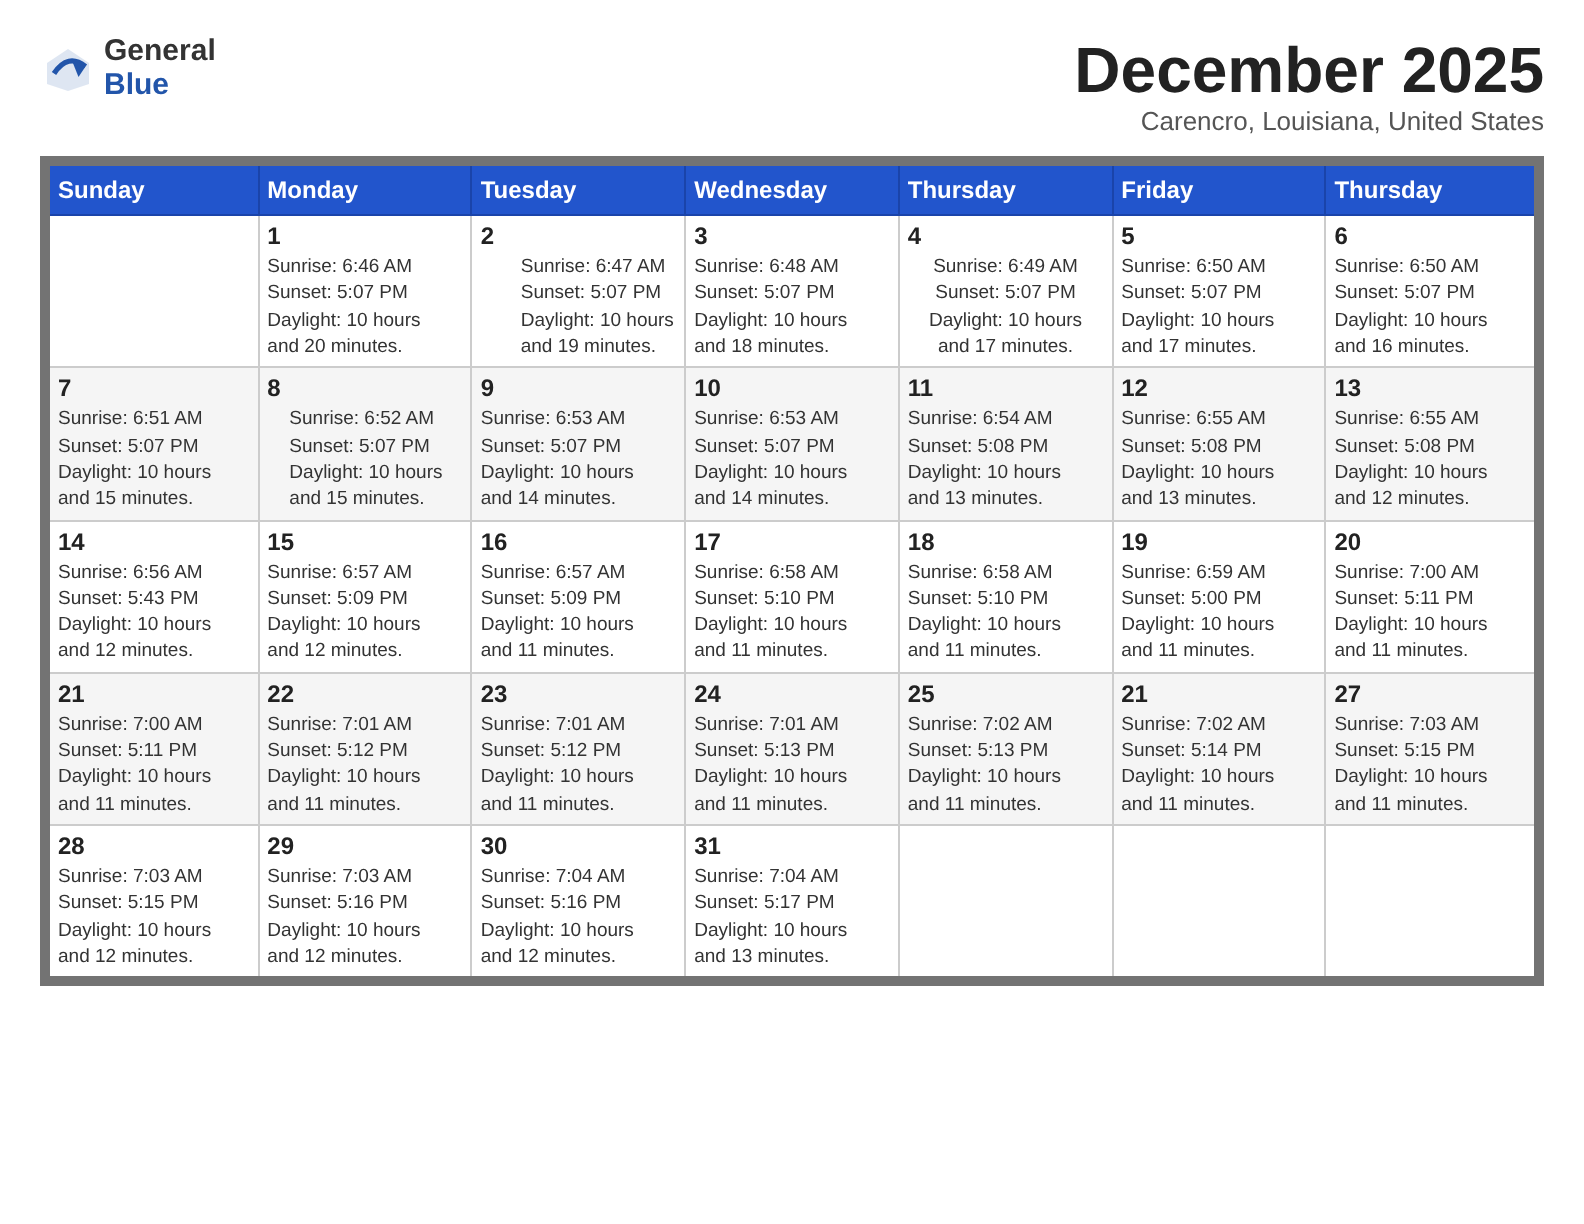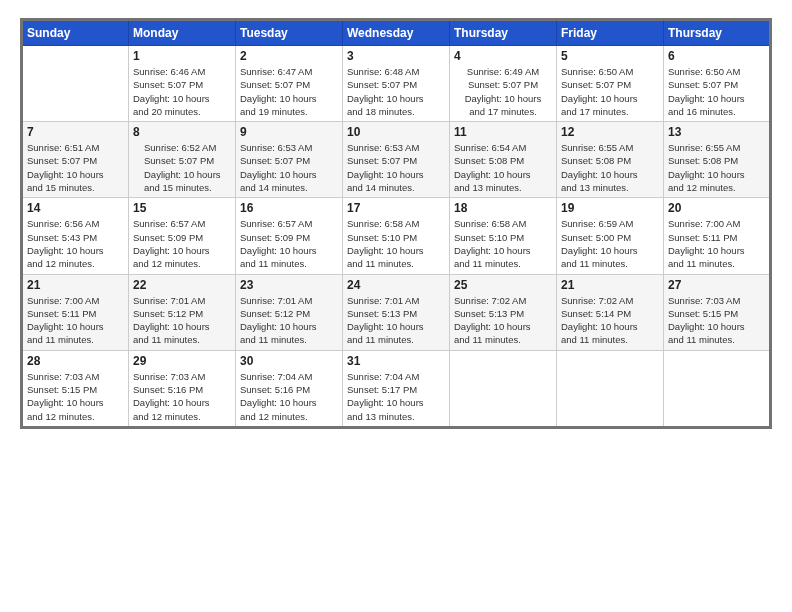--- a/index.html
+++ b/index.html
@@ -55,21 +55,21 @@
       color: #222;
       line-height: 1.1;
     }
     .subtitle {
       font-size: 13px;
       color: #555;
     }
     .calendar {
       width: 100%;
       border-collapse: collapse;
-      border: 3px solid #737373;
+      border: 5px solid #737373;
       padding-left: 44px;
     }
     .calendar th {
       background: #2255cc;
       color: #fff;
       font-size: 12px;
       font-weight: bold;
       padding: 5px 4px;
       text-align: left;
       border: 1px solid #1a44aa;
@@ -101,20 +101,37 @@
       background: #fff !important;
     }
     .row-shade td {
       background: #f0f0f0;
     }
   </style>
 </head>
 <body>
 
 <div class="page">
+  <div class="header">
+    <div class="logo">
+      <svg class="logo-icon" viewBox="0 0 32 32" xmlns="http://www.w3.org/2000/svg">
+        <polygon points="16,4 28,12 28,24 16,28 4,24 4,12" fill="#2255aa" opacity="0.15"></polygon>
+        <path d="M8,18 Q16,6 26,14" stroke="#2255aa" stroke-width="3" fill="none"></path>
+        <path d="M18,10 L26,14 L22,20" fill="#2255aa"></path>
+      </svg>
+      <div class="logo-text">
+        <span class="logo-general">General</span>
+        <span class="logo-blue">Blue</span>
+      </div>
+    </div>
+    <div class="title-block">
+      <div class="month-title">December 2025</div>
+      <div class="subtitle">Carencro, Louisiana, United States</div>
+    </div>
+  </div>
 
   <table class="calendar">
     <thead>
       <tr>
       <th>Sunday</th>
           <th>Monday</th>
           <th>Tuesday</th>
           <th>Wednesday</th>
           <th>Thursday</th>
           <th>Friday</th>
@@ -126,21 +143,21 @@
           <td class="empty"></td>
           <td>
             <span class="day-num">1</span>
             <div class="day-info" style="white-space: pre-line;">Sunrise: 6:46 AM
 Sunset: 5:07 PM
 Daylight: 10 hours
 and 20 minutes.</div>
           </td>
           <td>
             <span class="day-num">2</span>
-            <div class="day-info" style="white-space: pre-line;">Sunrise: 6:47 AM
+            <div class="day-info" style="white-space: pre-line; margin-left: 20px;">Sunrise: 6:47 AM
 Sunset: 5:07 PM
 Daylight: 10 hours
 and 19 minutes.</div>
           </td>
           <td>
             <span class="day-num">3</span>
             <div class="day-info" style="white-space: pre-line;">Sunrise: 6:48 AM
 Sunset: 5:07 PM
 Daylight: 10 hours
 and 18 minutes.</div>

